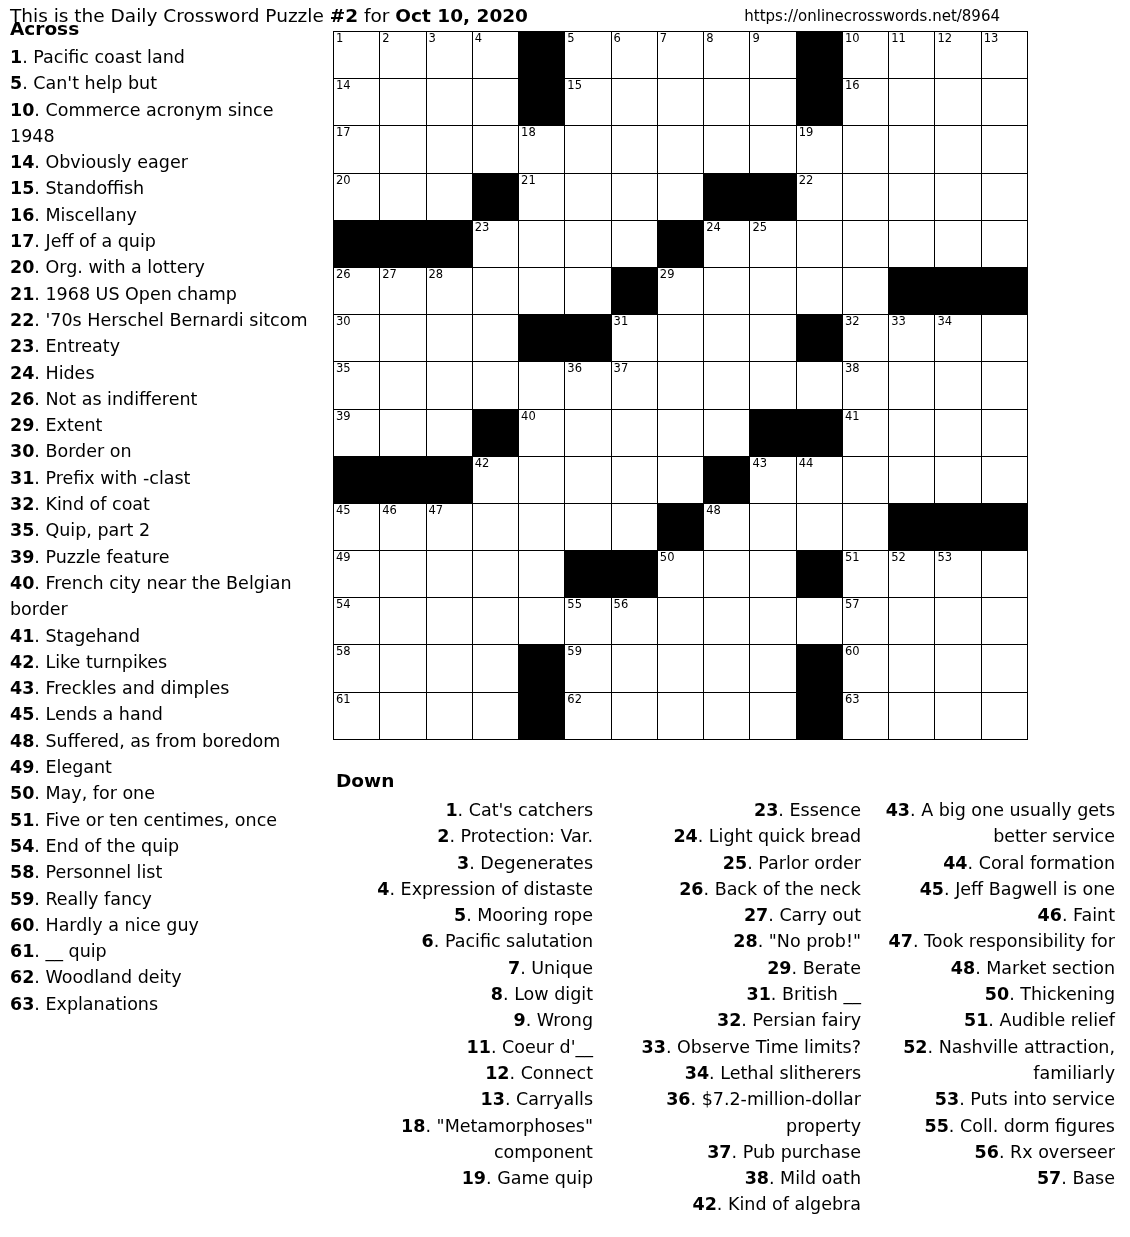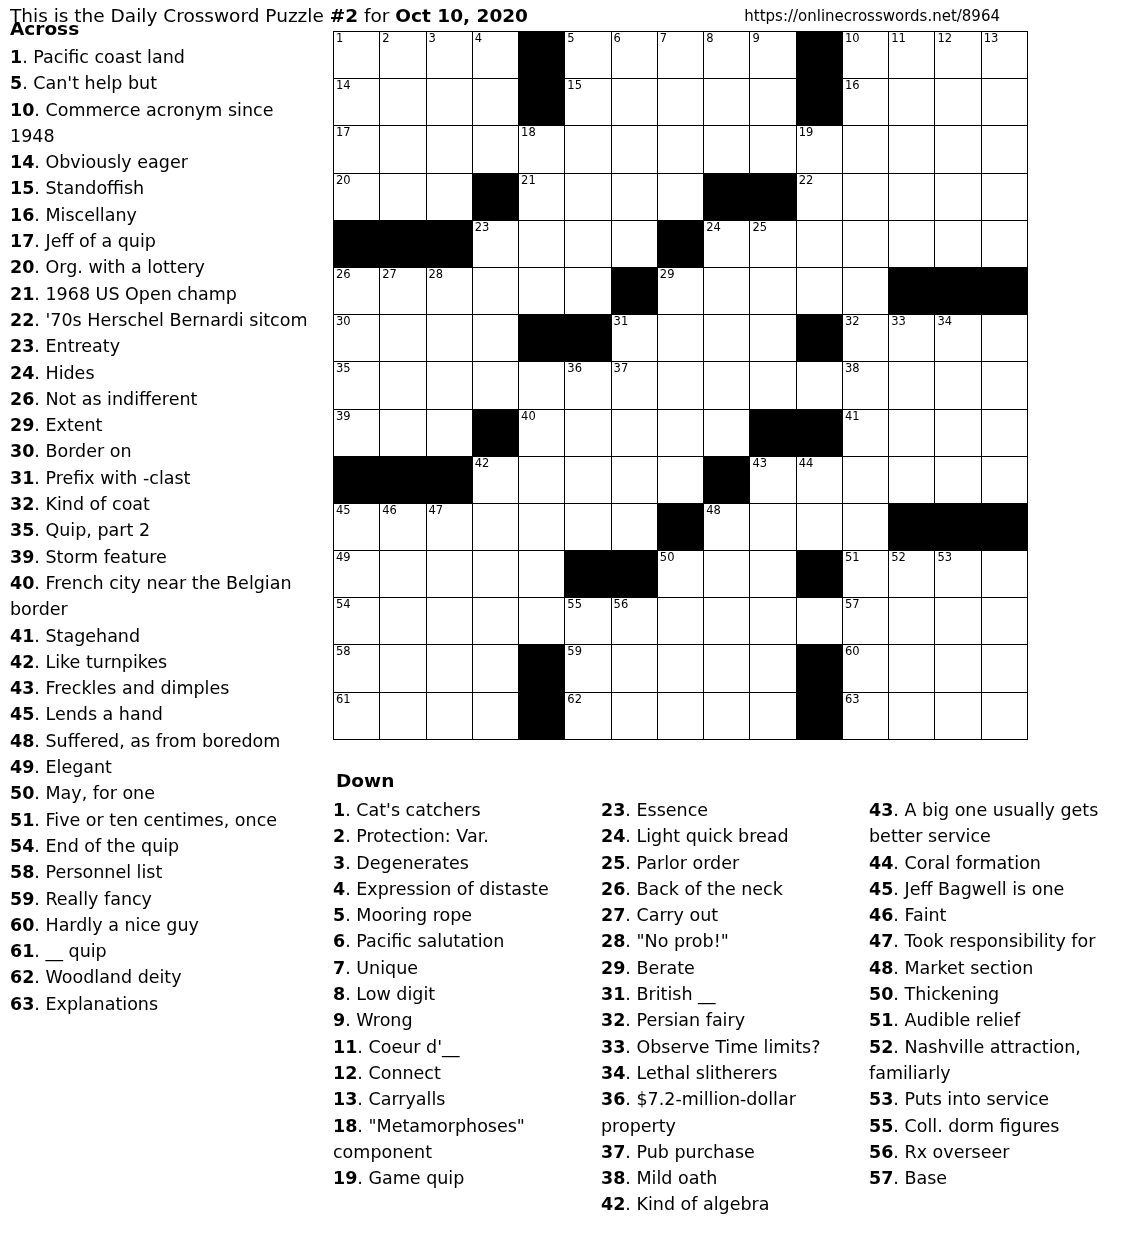--- a/index.html
+++ b/index.html
@@ -102,20 +102,21 @@
     font-weight: bold;
     font-size: 18.5px;
     line-height: 26px;
     margin-left: 3px;
     margin-bottom: 3px;
     margin-top: 16px;
   }
   .down-cols {
     display: flex;
     gap: 0px;
+    text-align: right;
   }
   .down-col {
     width: 263px;
     padding-right: 8px;
     box-sizing: border-box;
   }
   .down-col.c1 { width: 268px; }
   .down-col.c2 { width: 268px; }
   .down-col.c3 { width: 254px; }
   .down-col .clue {
@@ -151,21 +152,21 @@
         <p class="clue"><span class="num">21</span><span>. 1968 US Open champ</span></p>
         <p class="clue"><span class="num">22</span><span>. '70s Herschel Bernardi sitcom</span></p>
         <p class="clue"><span class="num">23</span><span>. Entreaty</span></p>
         <p class="clue"><span class="num">24</span><span>. Hides</span></p>
         <p class="clue"><span class="num">26</span><span>. Not as indifferent</span></p>
         <p class="clue"><span class="num">29</span><span>. Extent</span></p>
         <p class="clue"><span class="num">30</span><span>. Border on</span></p>
         <p class="clue"><span class="num">31</span><span>. Prefix with -clast</span></p>
         <p class="clue"><span class="num">32</span><span>. Kind of coat</span></p>
         <p class="clue"><span class="num">35</span><span>. Quip, part 2</span></p>
-        <p class="clue"><span class="num">39</span><span>. Storm feature</span></p>
+        <p class="clue"><span class="num">39</span><span>. Puzzle feature</span></p>
         <p class="clue"><span class="num">40</span><span>. French city near the Belgian border</span></p>
         <p class="clue"><span class="num">41</span><span>. Stagehand</span></p>
         <p class="clue"><span class="num">42</span><span>. Like turnpikes</span></p>
         <p class="clue"><span class="num">43</span><span>. Freckles and dimples</span></p>
         <p class="clue"><span class="num">45</span><span>. Lends a hand</span></p>
         <p class="clue"><span class="num">48</span><span>. Suffered, as from boredom</span></p>
         <p class="clue"><span class="num">49</span><span>. Elegant</span></p>
         <p class="clue"><span class="num">50</span><span>. May, for one</span></p>
         <p class="clue"><span class="num">51</span><span>. Five or ten centimes, once</span></p>
         <p class="clue"><span class="num">54</span><span>. End of the quip</span></p>

